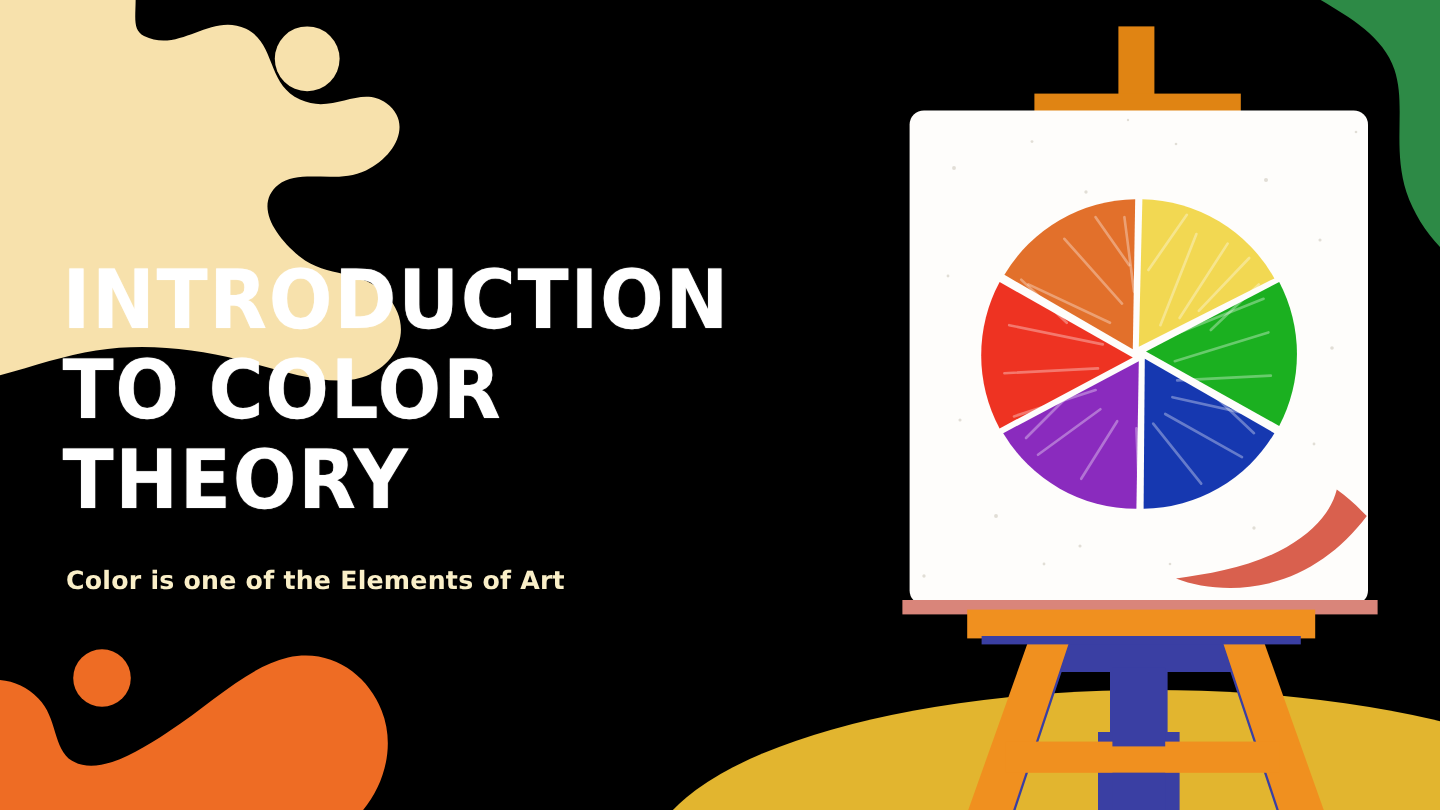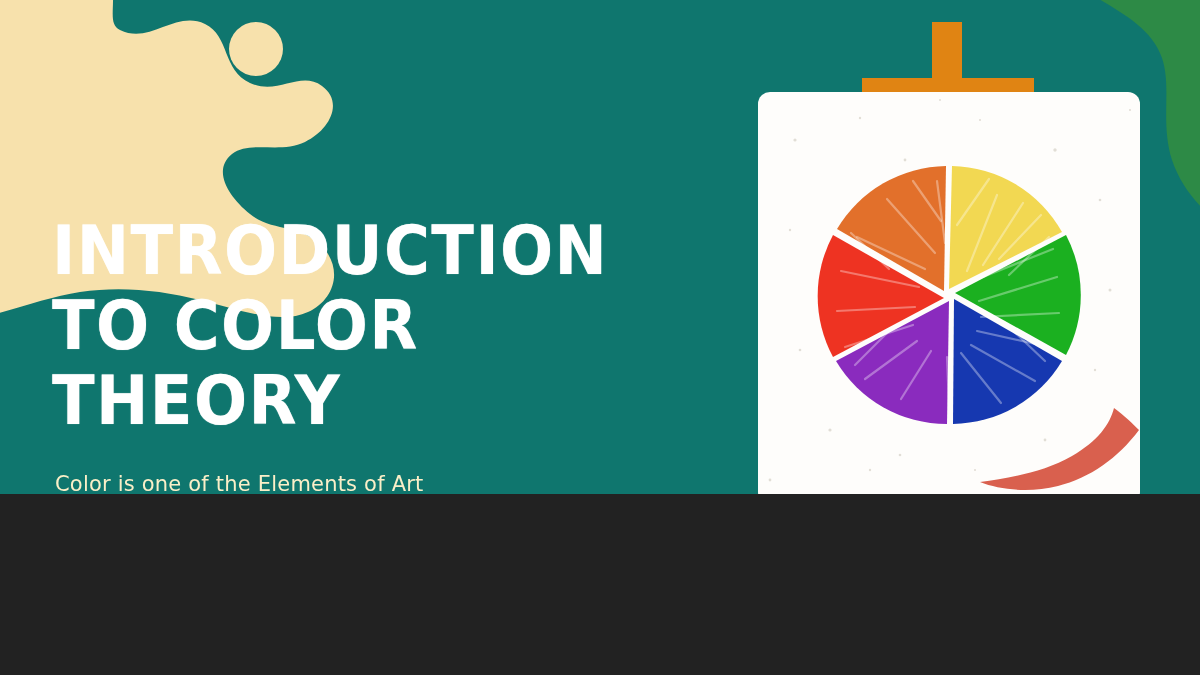--- a/index.html
+++ b/index.html
@@ -4,23 +4,23 @@
 <title>Introduction to Color Theory</title>
 <style>
   html, body {
     margin: 0;
     padding: 0;
     background: #222;
   }
   #slide {
     position: relative;
     width: 1200px;
-    height: 494px;
+    height: 675px;
     overflow: hidden;
-    background: #0f766e;
+    background: #000000;
     font-family: "Liberation Sans", sans-serif;
   }
 
   .layer {
     position: absolute;
     top: 0; left: 0;
     width: 1200px;
     height: 675px;
     pointer-events: none;
   }
@@ -43,21 +43,21 @@
     text-transform: uppercase;
     transform: scaleX(0.92);
     transform-origin: left center;
     white-space: pre-line;
     text-shadow: 0 0 1px rgba(255,255,255,0.6);
   }
   #slide-subtitle {
     margin: 34px 0 0 3px;
     color: #FAEFC8;
     font-family: "DejaVu Sans", "Liberation Sans", sans-serif;
-    font-weight: 400;
+    font-weight: 700;
     font-size: 21px;
     letter-spacing: 0.2px;
   }
 
   
   #easel-area {
     position: absolute;
     left: 0; top: 0;
     width: 1200px; height: 675px;
   }

